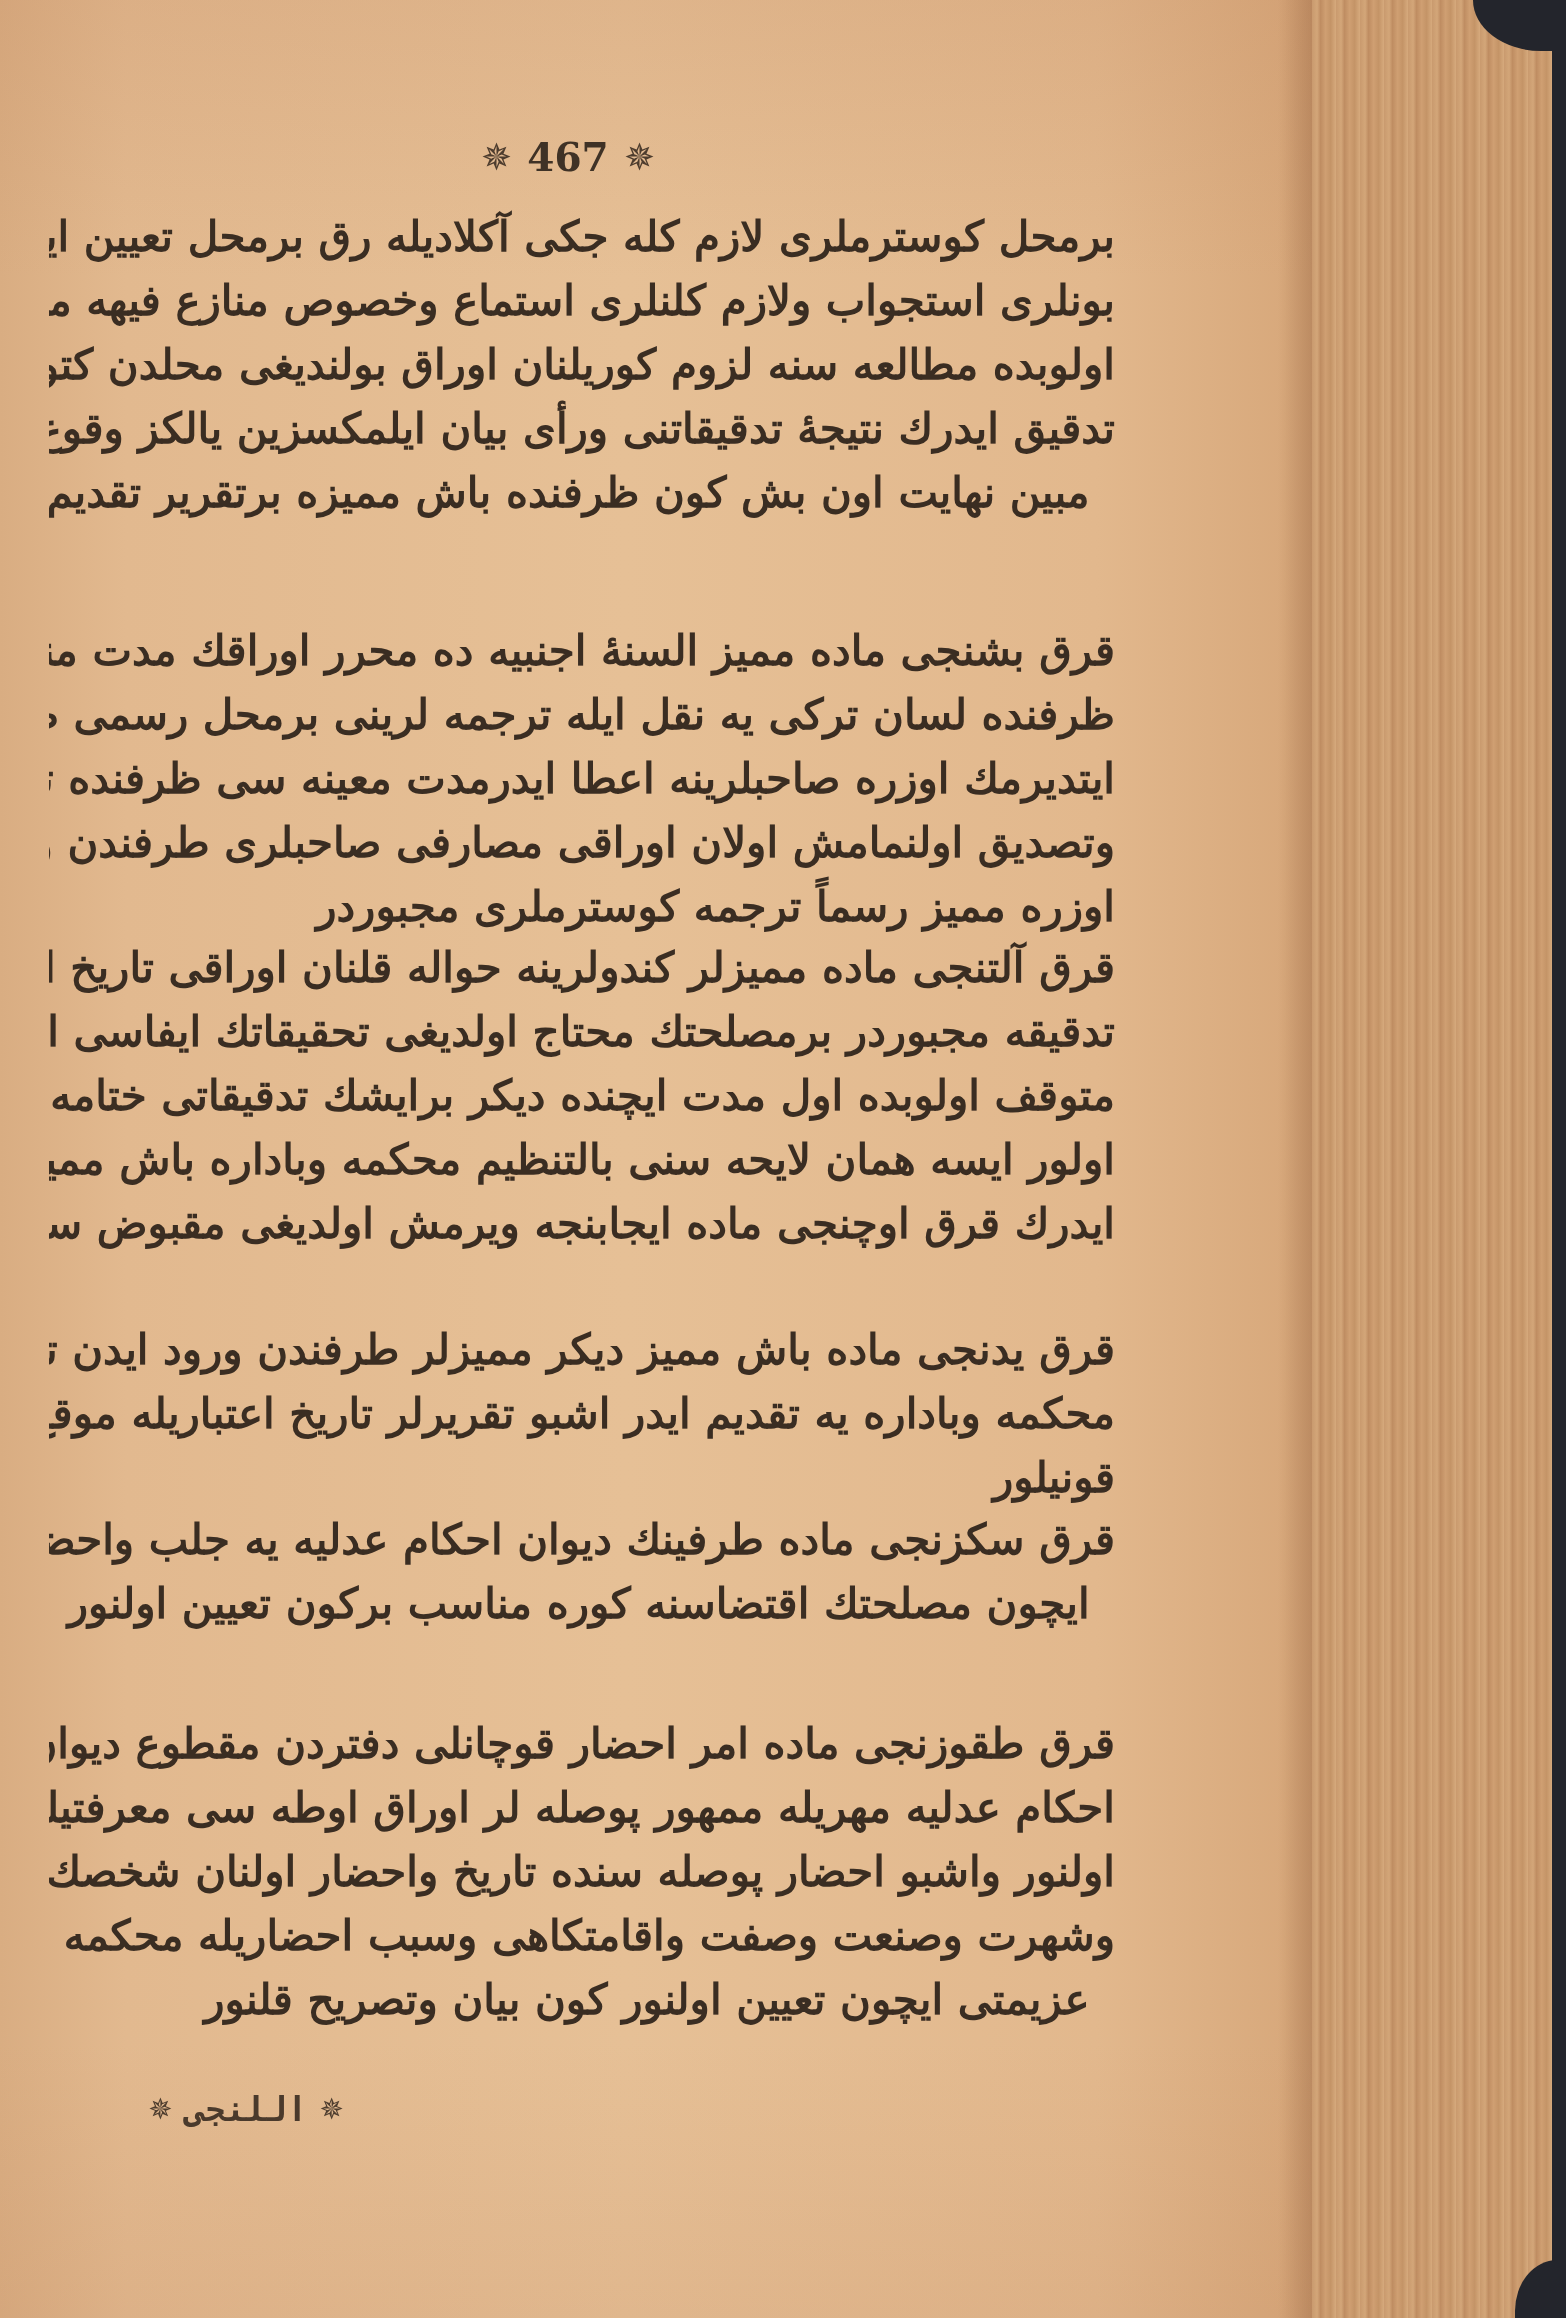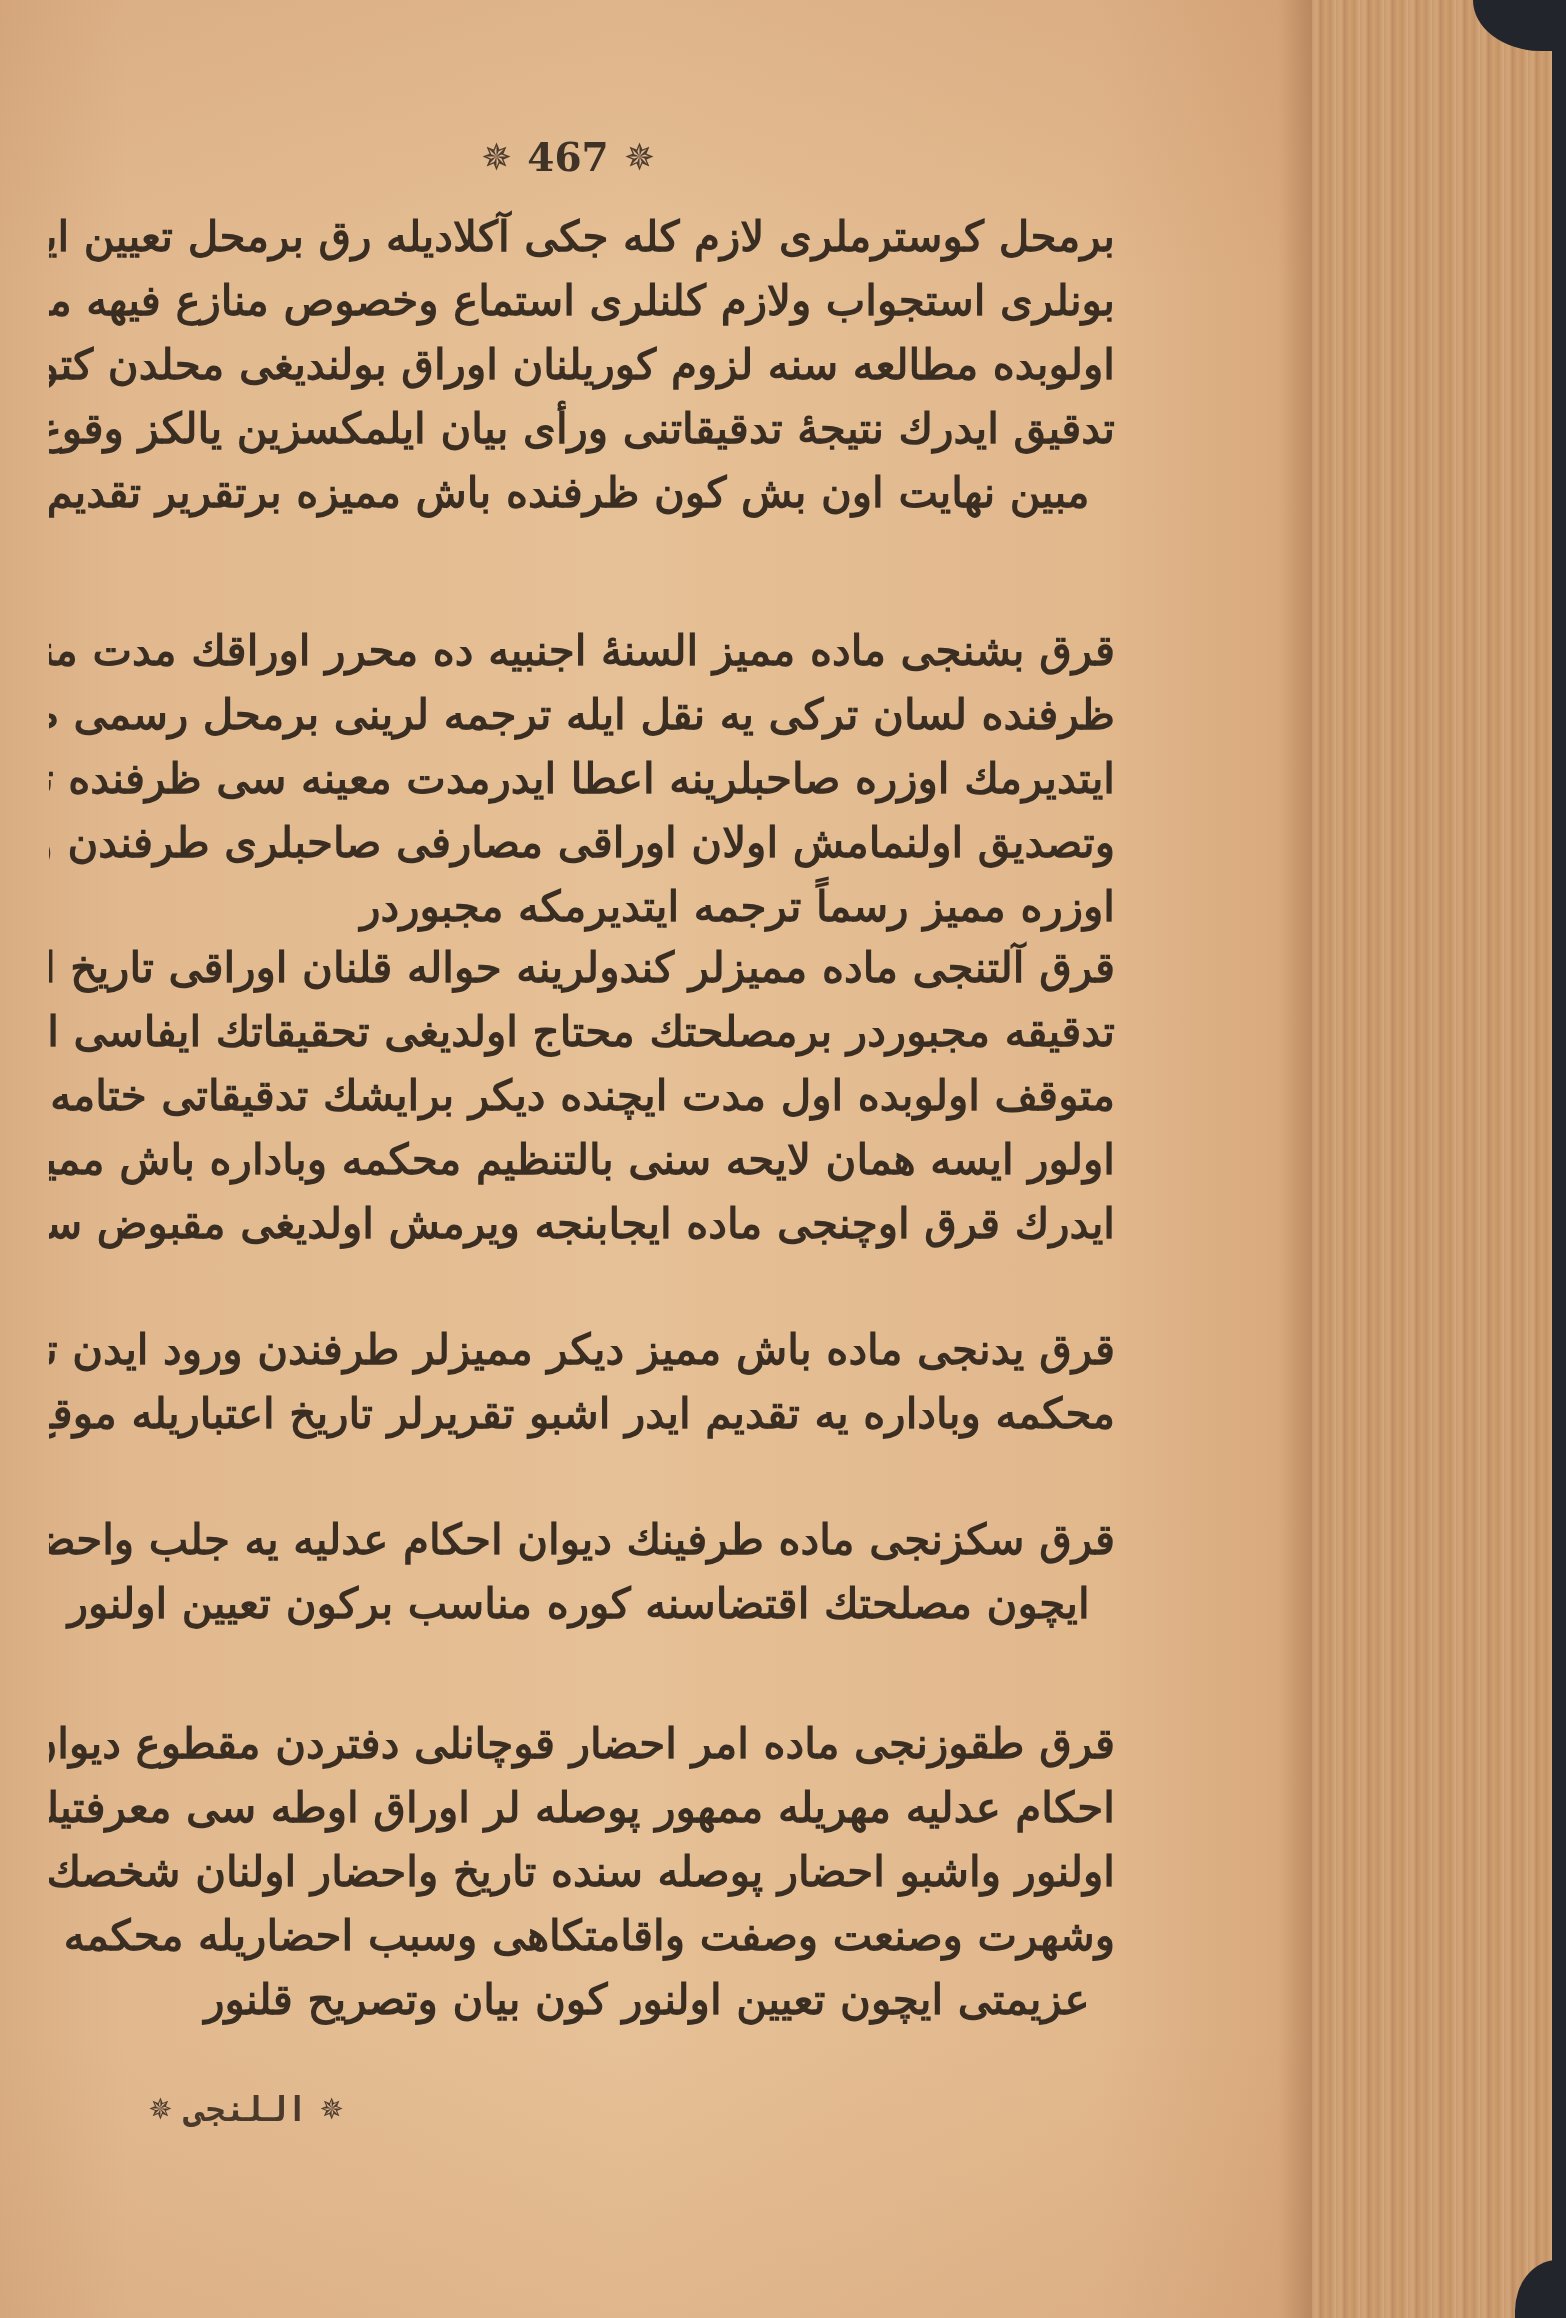--- a/index.html
+++ b/index.html
@@ -102,34 +102,35 @@
     <span class="line">اولوبده مطالعه سنه لزوم کوریلنان اوراق بولندیغی محلدن کتوردوب</span>
     <span class="line">تدقیق ایدرك نتیجهٔ تدقیقاتنی ورأی بیان ایلمکسزین یالکز وقوع حالی</span>
     <span class="line last" style="padding-right:25.4px;">مبین نهایت اون بش کون ظرفنده باش ممیزه برتقریر تقدیم ایدر</span>
   </div>
 
   <div class="text-block" style="top:619px;">
     <span class="line">قرق بشنجی ماده ممیز السنهٔ اجنبیه ده محرر اوراقك مدت مناسبه</span>
     <span class="line">ظرفنده لسان ترکی یه نقل ایله ترجمه لرینی برمحل رسمی طرفندن تصدیق</span>
     <span class="line">ایتدیرمك اوزره صاحبلرینه اعطا ایدرمدت معینه سی ظرفنده ترجمه</span>
     <span class="line">وتصدیق اولنمامش اولان اوراقی مصارفی صاحبلری طرفندن ویرلمك</span>
-    <span class="line last">اوزره ممیز رسماً ترجمه ایتدیرمکه مجبوردر</span>
+    <span class="line last">اوزره ممیز رسماً ترجمه کوسترملری مجبوردر</span>
   </div>
 
   <div class="text-block" style="top:936px;">
     <span class="line">قرق آلتنجی ماده ممیزلر کندولرینه حواله قلنان اوراقی تاریخ اعتباریله</span>
     <span class="line">تدقیقه مجبوردر برمصلحتك محتاج اولدیغی تحقیقاتك ایفاسی اوزونجه مدته</span>
     <span class="line">متوقف اولوبده اول مدت ایچنده دیکر برایشك تدقیقاتی ختامه رسیده</span>
     <span class="line">اولور ایسه همان لایحه سنی بالتنظیم محکمه وباداره باش ممیزینه تقدیم</span>
     <span class="line">ایدرك قرق اوچنجی ماده ایجابنجه ویرمش اولدیغی مقبوض سندینی</span>
   </div>
 
   <div class="text-block" style="top:1318px;">
     <span class="line">قرق یدنجی ماده باش ممیز دیکر ممیزلر طرفندن ورود ایدن تقریرلری</span>
     <span class="line">محکمه وباداره یه تقدیم ایدر اشبو تقریرلر تاریخ اعتباریله موقع مذاکره یه</span>
+    <span class="line last">قونیلور</span>
   </div>
 
   <div class="text-block" style="top:1508px;">
     <span class="line">قرق سکزنجی ماده طرفینك دیوان احکام عدلیه یه جلب واحضارلری</span>
     <span class="line last" style="padding-right:25.4px;">ایچون مصلحتك اقتضاسنه کوره مناسب برکون تعیین اولنور</span>
   </div>
 
   <div class="text-block" style="top:1712px;">
     <span class="line">قرق طقوزنجی ماده امر احضار قوچانلی دفتردن مقطوع دیوان</span>
     <span class="line">احکام عدلیه مهریله ممهور پوصله لر اوراق اوطه سی معرفتیله اجرا</span>

